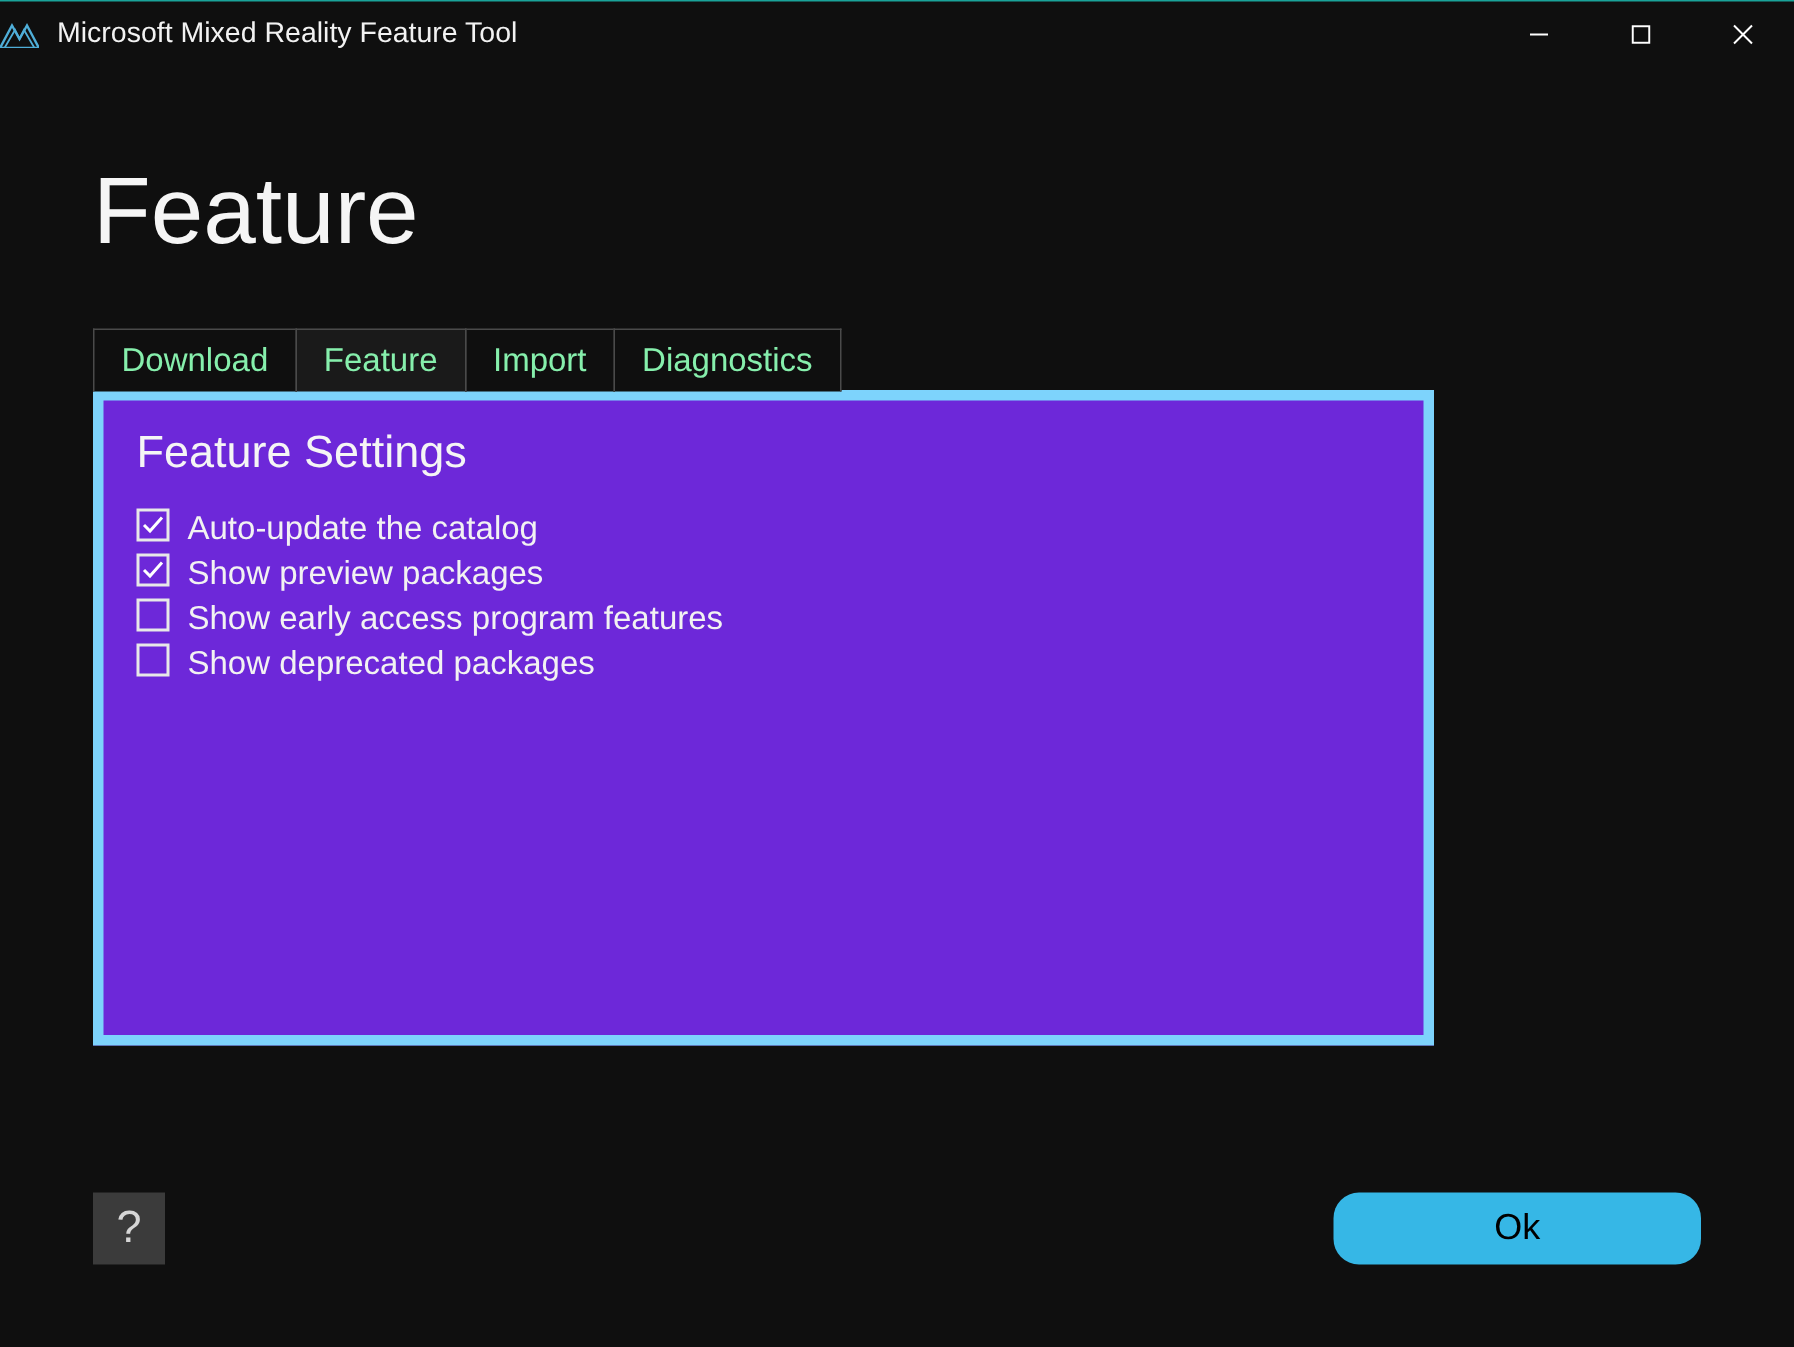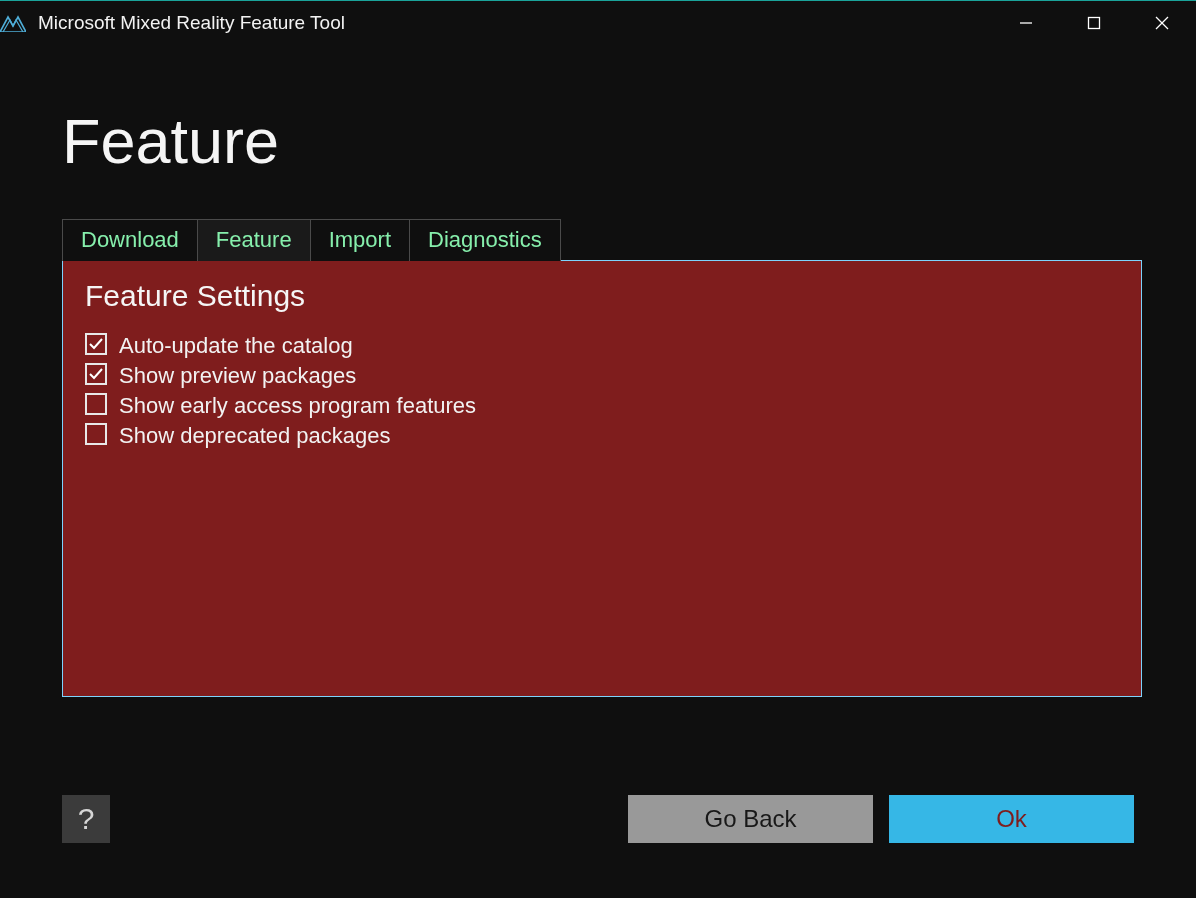--- a/index.html
+++ b/index.html
@@ -79,23 +79,23 @@
       position: relative;
       margin-right: -1px;
     }
     .tab.active {
       background: #1a1a1a;
       z-index: 2;
     }
 
     
     .panel {
-      border: 1px solid #7dd3fc;
-      background: #7f1d1d;
-      width: 1080px;
+      border: 7px solid #7dd3fc;
+      background: #6d28d9;
+      width: 894px;
       height: 437px;
       padding: 18px 22px;
       margin-top: -1px;
     }
     .panel-title {
       font-size: 30px;
       font-weight: 300;
       color: #f5f5f5;
       margin-bottom: 20px;
     }
@@ -147,21 +147,22 @@
       font-size: 24px;
       font-weight: 300;
     }
     .btn-secondary {
       background: #999999;
       color: #181818;
       margin-right: 16px;
     }
     .btn-primary {
       background: #36b7e6;
-      color: #7f1d1d;
+      color: #000000;
+      border-radius: 17px;
     }
   </style>
 </head>
 <body>
 
 <div class="titlebar">
   <span class="titlebar-icon">
     <svg width="26" height="18" viewBox="0 0 26 18">
       <path d="M0 18 L8 3 L13 12 L18 3 L26 18 Z" fill="none" stroke="#4faed8" stroke-width="1.6"></path>
       <path d="M3 18 L10 6 L13 12 L16 6 L23 18" fill="none" stroke="#4faed8" stroke-width="1.2"></path>
@@ -229,19 +230,16 @@
       <span>Show deprecated packages</span>
     </div>
   </div>
 </div>
 
 <div class="footer">
   <div class="help-btn">
     <span>?</span>
   </div>
   <div class="spacer"></div>
-  <div class="btn btn-secondary">
-    <span>Go Back</span>
-  </div>
   <div class="btn btn-primary">
     <span>Ok</span>
   </div>
 </div>
 
 </body></html>

